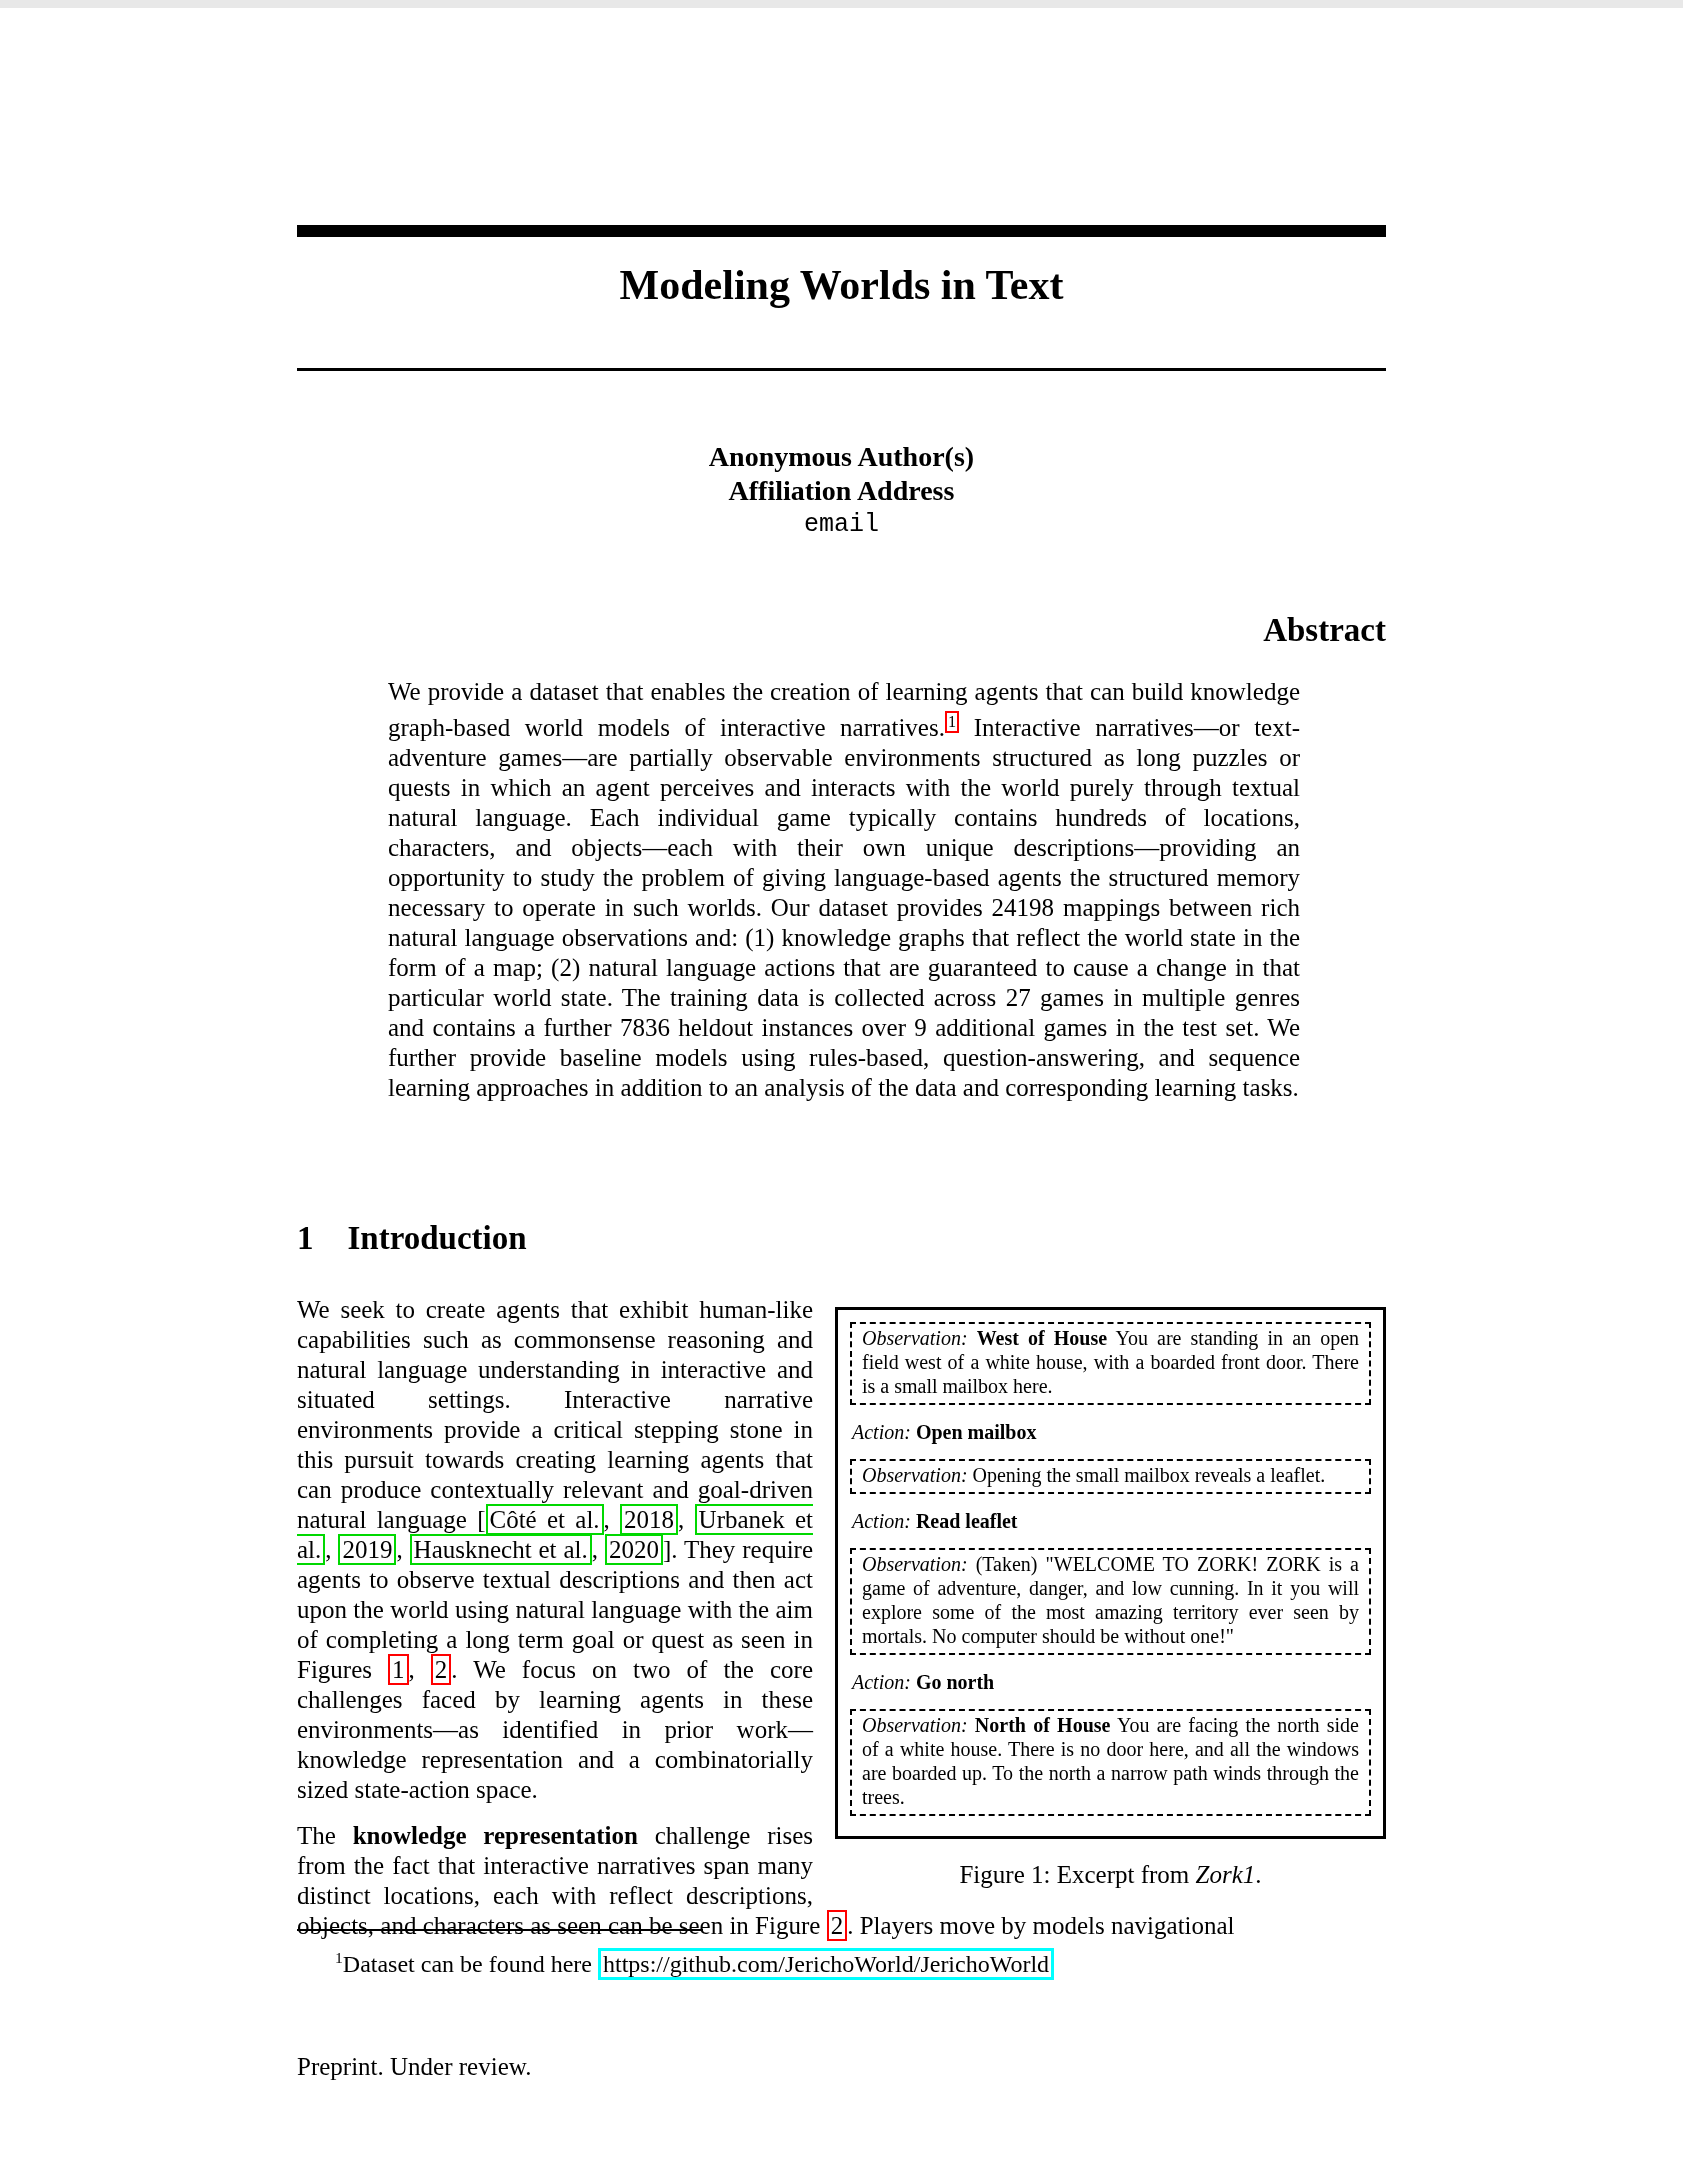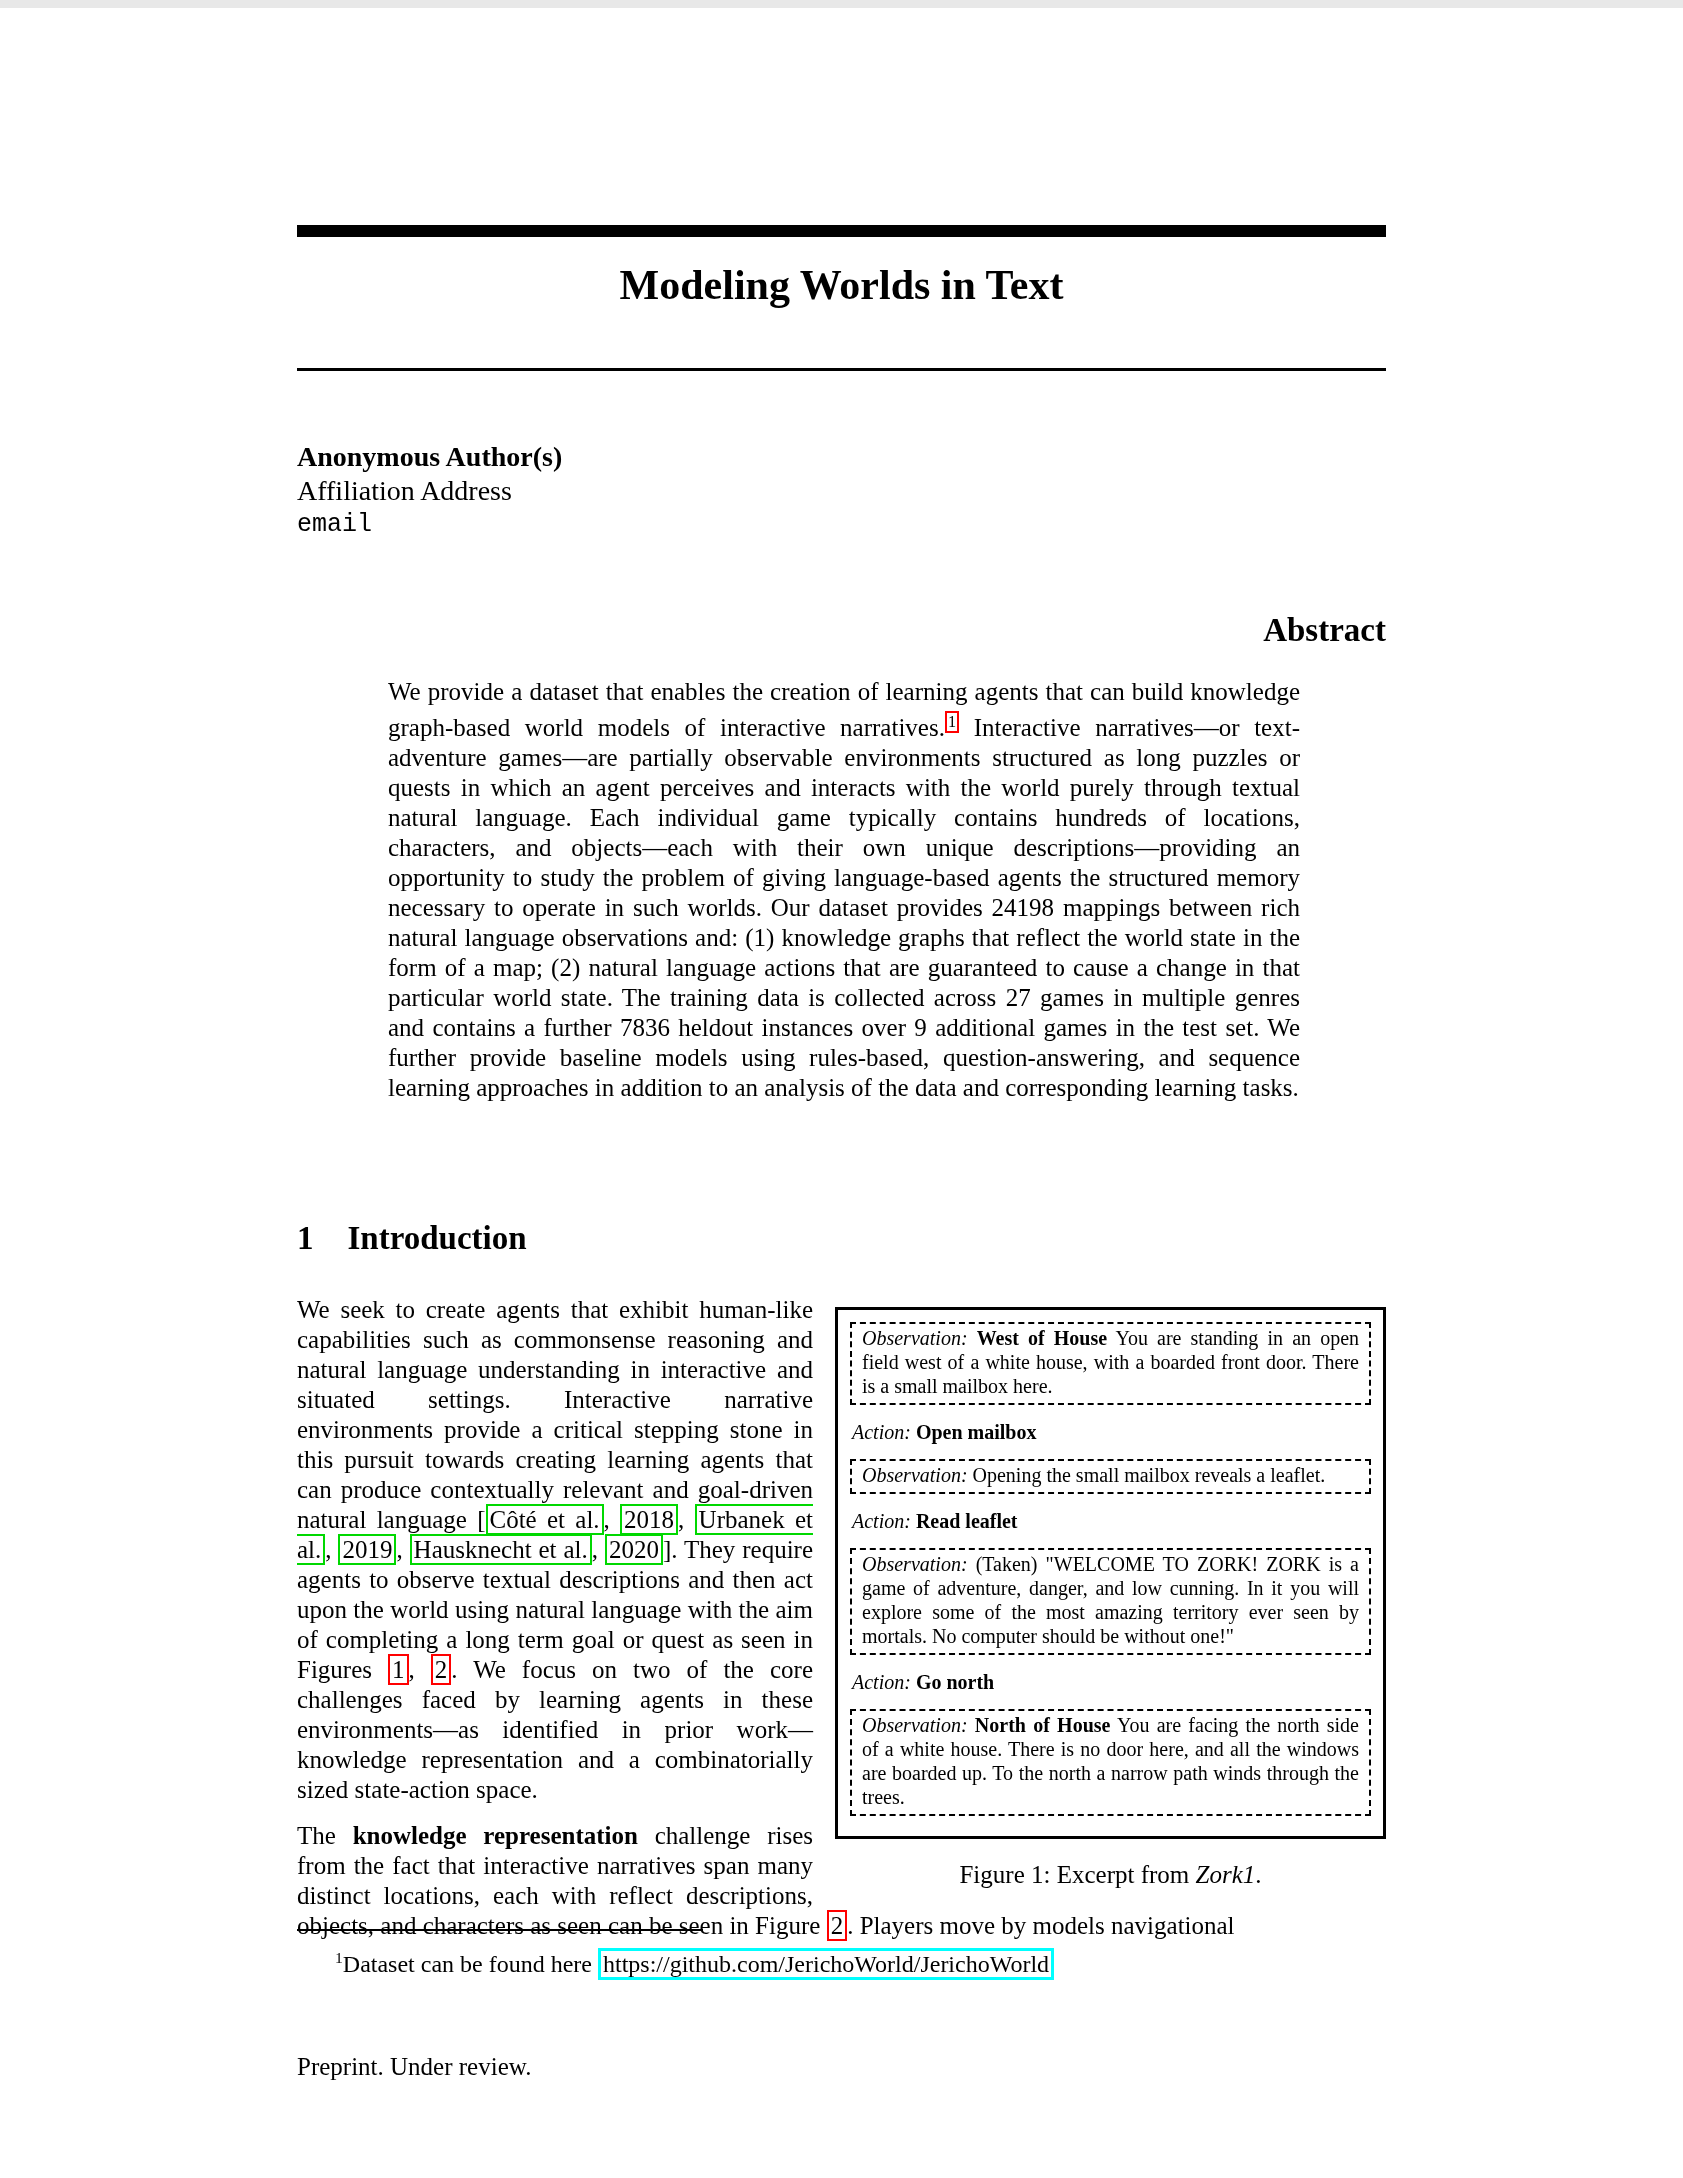--- a/index.html
+++ b/index.html
@@ -4,23 +4,23 @@
 <style>
   html,body{margin:0;padding:0;background:#e8e8e8;}
   .page{
     position:relative;width:1683px;height:2178px;background:#ffffff;
     font-family:"Liberation Serif",serif;color:#000;margin:8px auto;overflow:hidden;
   }
   .top-rule{position:absolute;left:297px;top:217px;width:1089px;height:12px;background:#000;}
   .paper-title{position:absolute;left:297px;top:253px;width:1089px;text-align:center;
     font-size:42px;font-weight:bold;margin:0;}
   .mid-rule{position:absolute;left:297px;top:360px;width:1089px;height:3px;background:#000;}
-  .authors{position:absolute;left:297px;top:432px;width:1089px;}
+  .authors{position:absolute;left:297px;top:432px;width:1089px;text-align:center;}
   .author-name{font-weight:bold;font-size:28px;line-height:34px;}
-  .author-affil{font-size:28px;line-height:34px;}
+  .author-affil{font-size:28px;line-height:34px;font-weight:bold;}
   .author-email{font-family:"Liberation Mono",monospace;font-size:25px;line-height:33px;}
   .abstract-heading{position:absolute;left:297px;top:604px;width:1089px;text-align:right;
     font-size:33px;font-weight:bold;margin:0;}
   .abstract-body{position:absolute;left:388px;top:669px;width:912px;
     font-size:25px;line-height:30px;text-align:justify;margin:0;}
   .section-heading{position:absolute;left:297px;top:1212px;font-size:33px;font-weight:bold;margin:0;}
   .sec-num{margin-right:34px;}
   .two-col{position:absolute;left:297px;top:1287px;width:1089px;}
   .fig-float{float:right;width:551px;margin:12px 0 0 22px;}
   .fig-box{border:3px solid #000;padding:2px 12px 10px 12px;box-sizing:border-box;}

